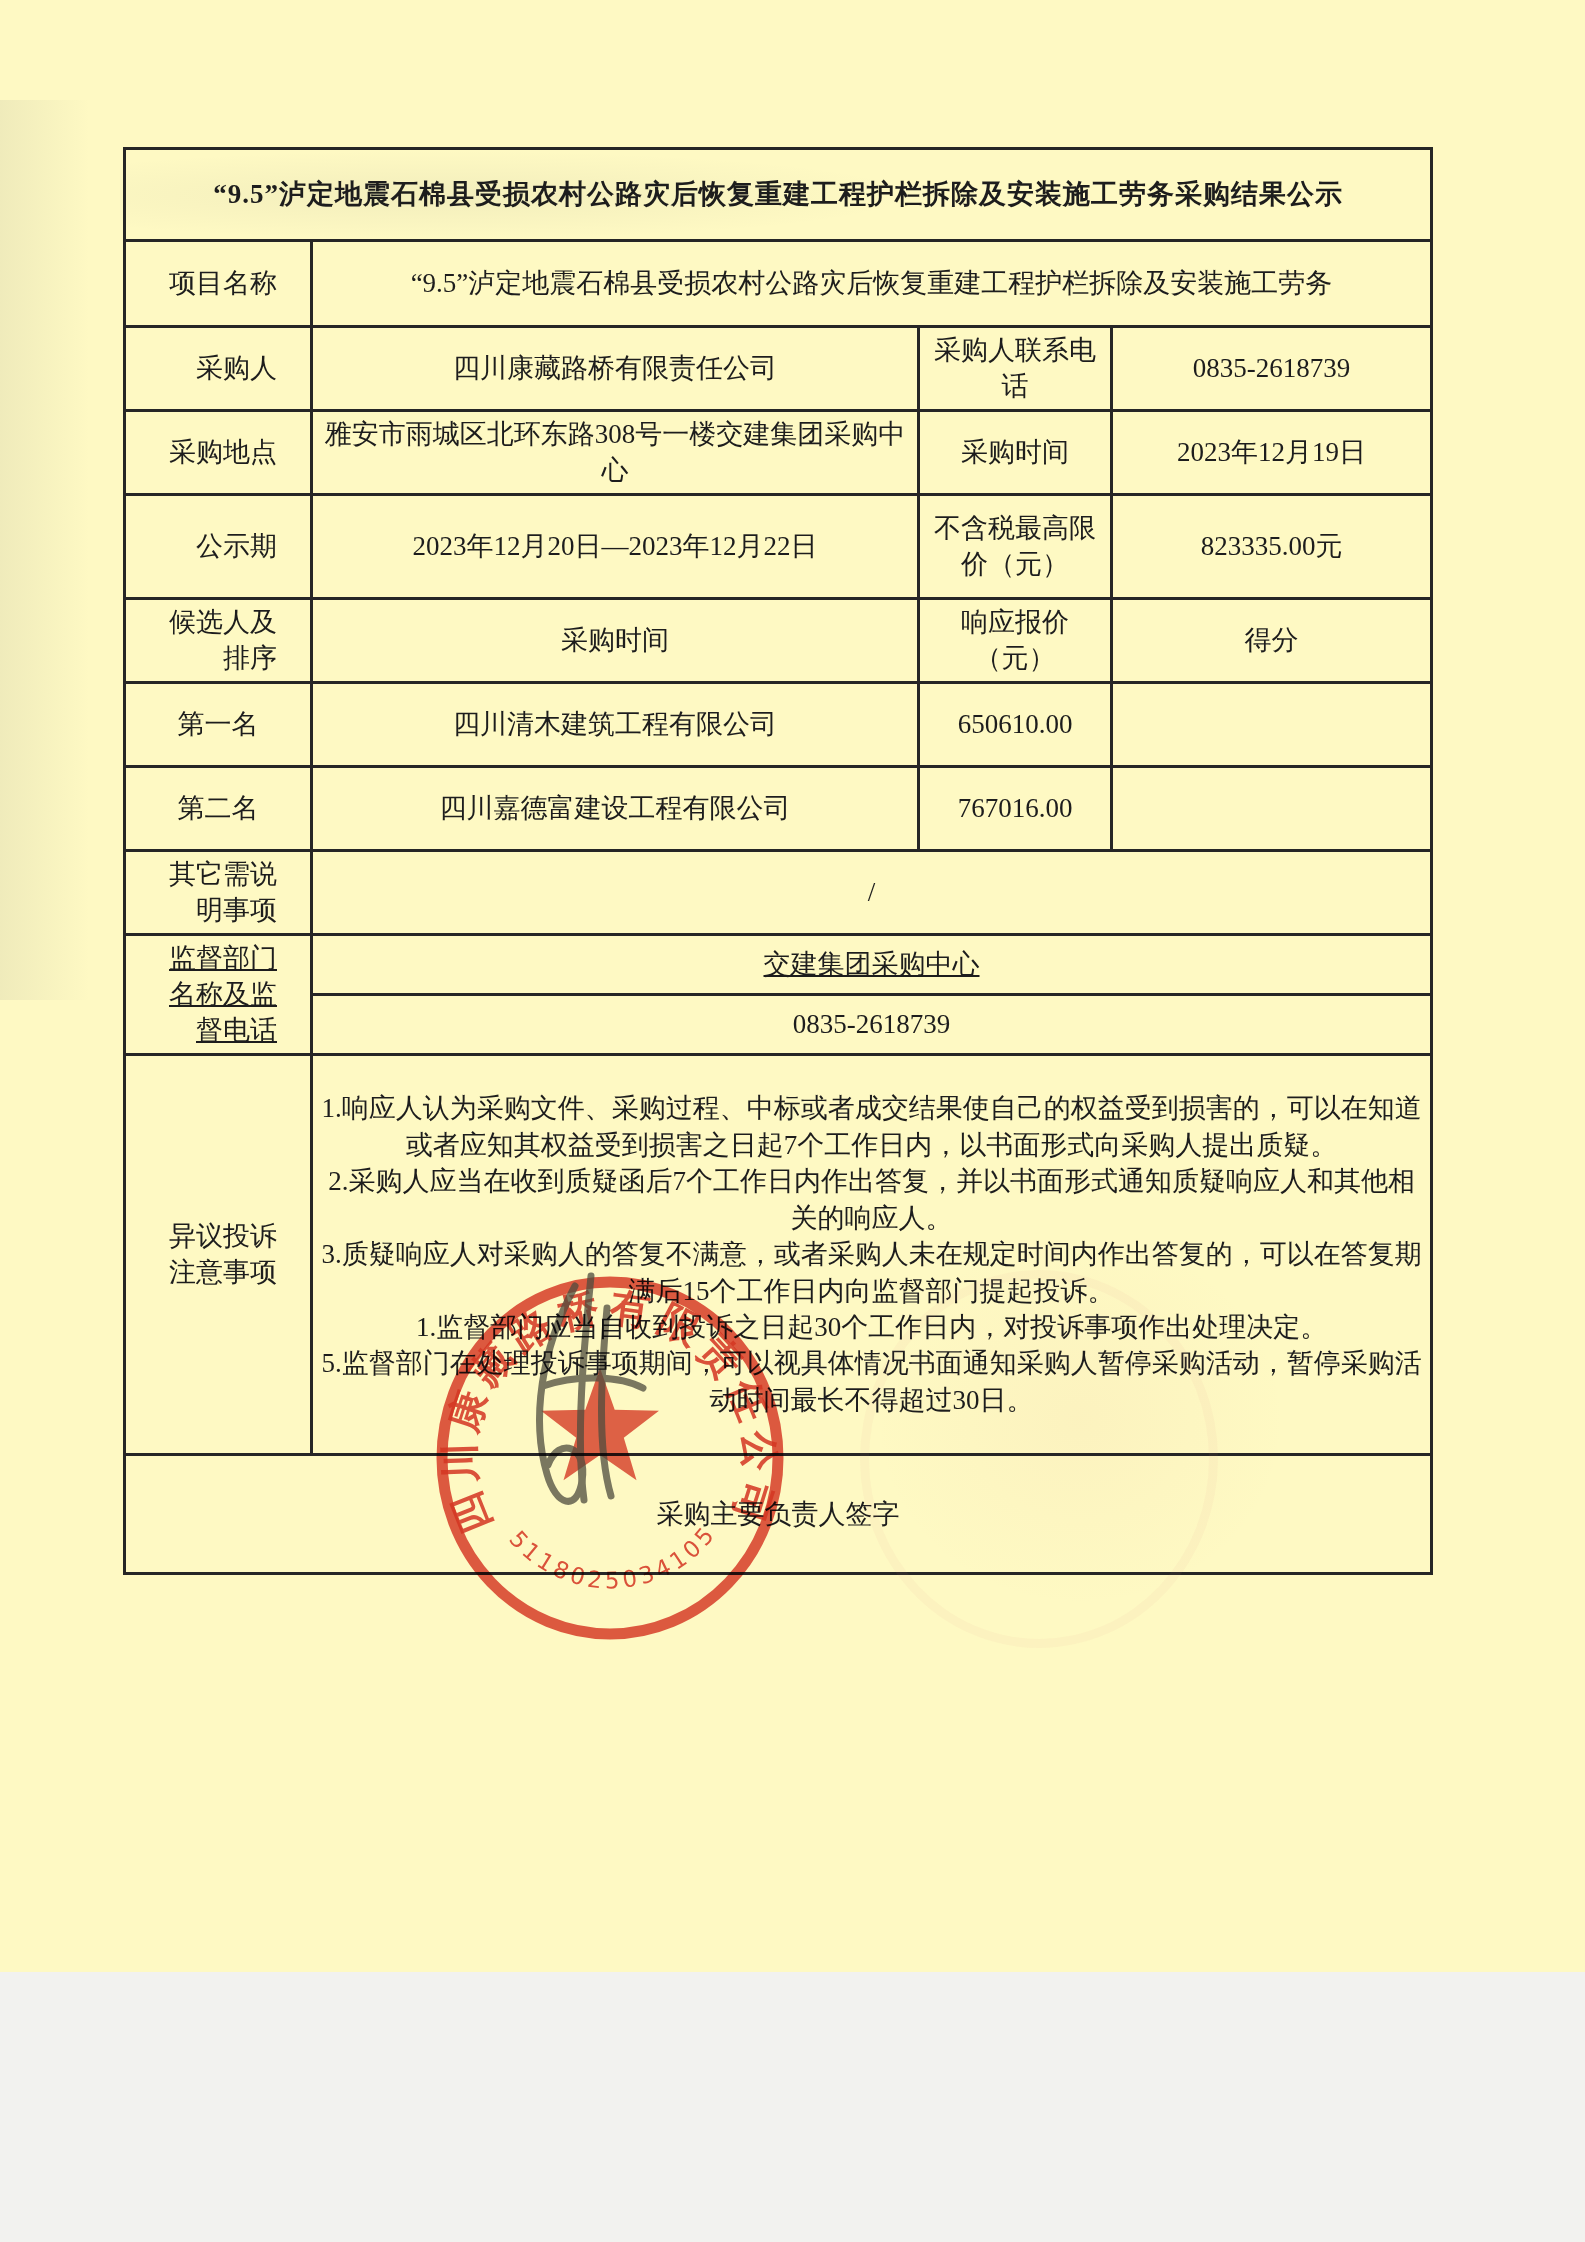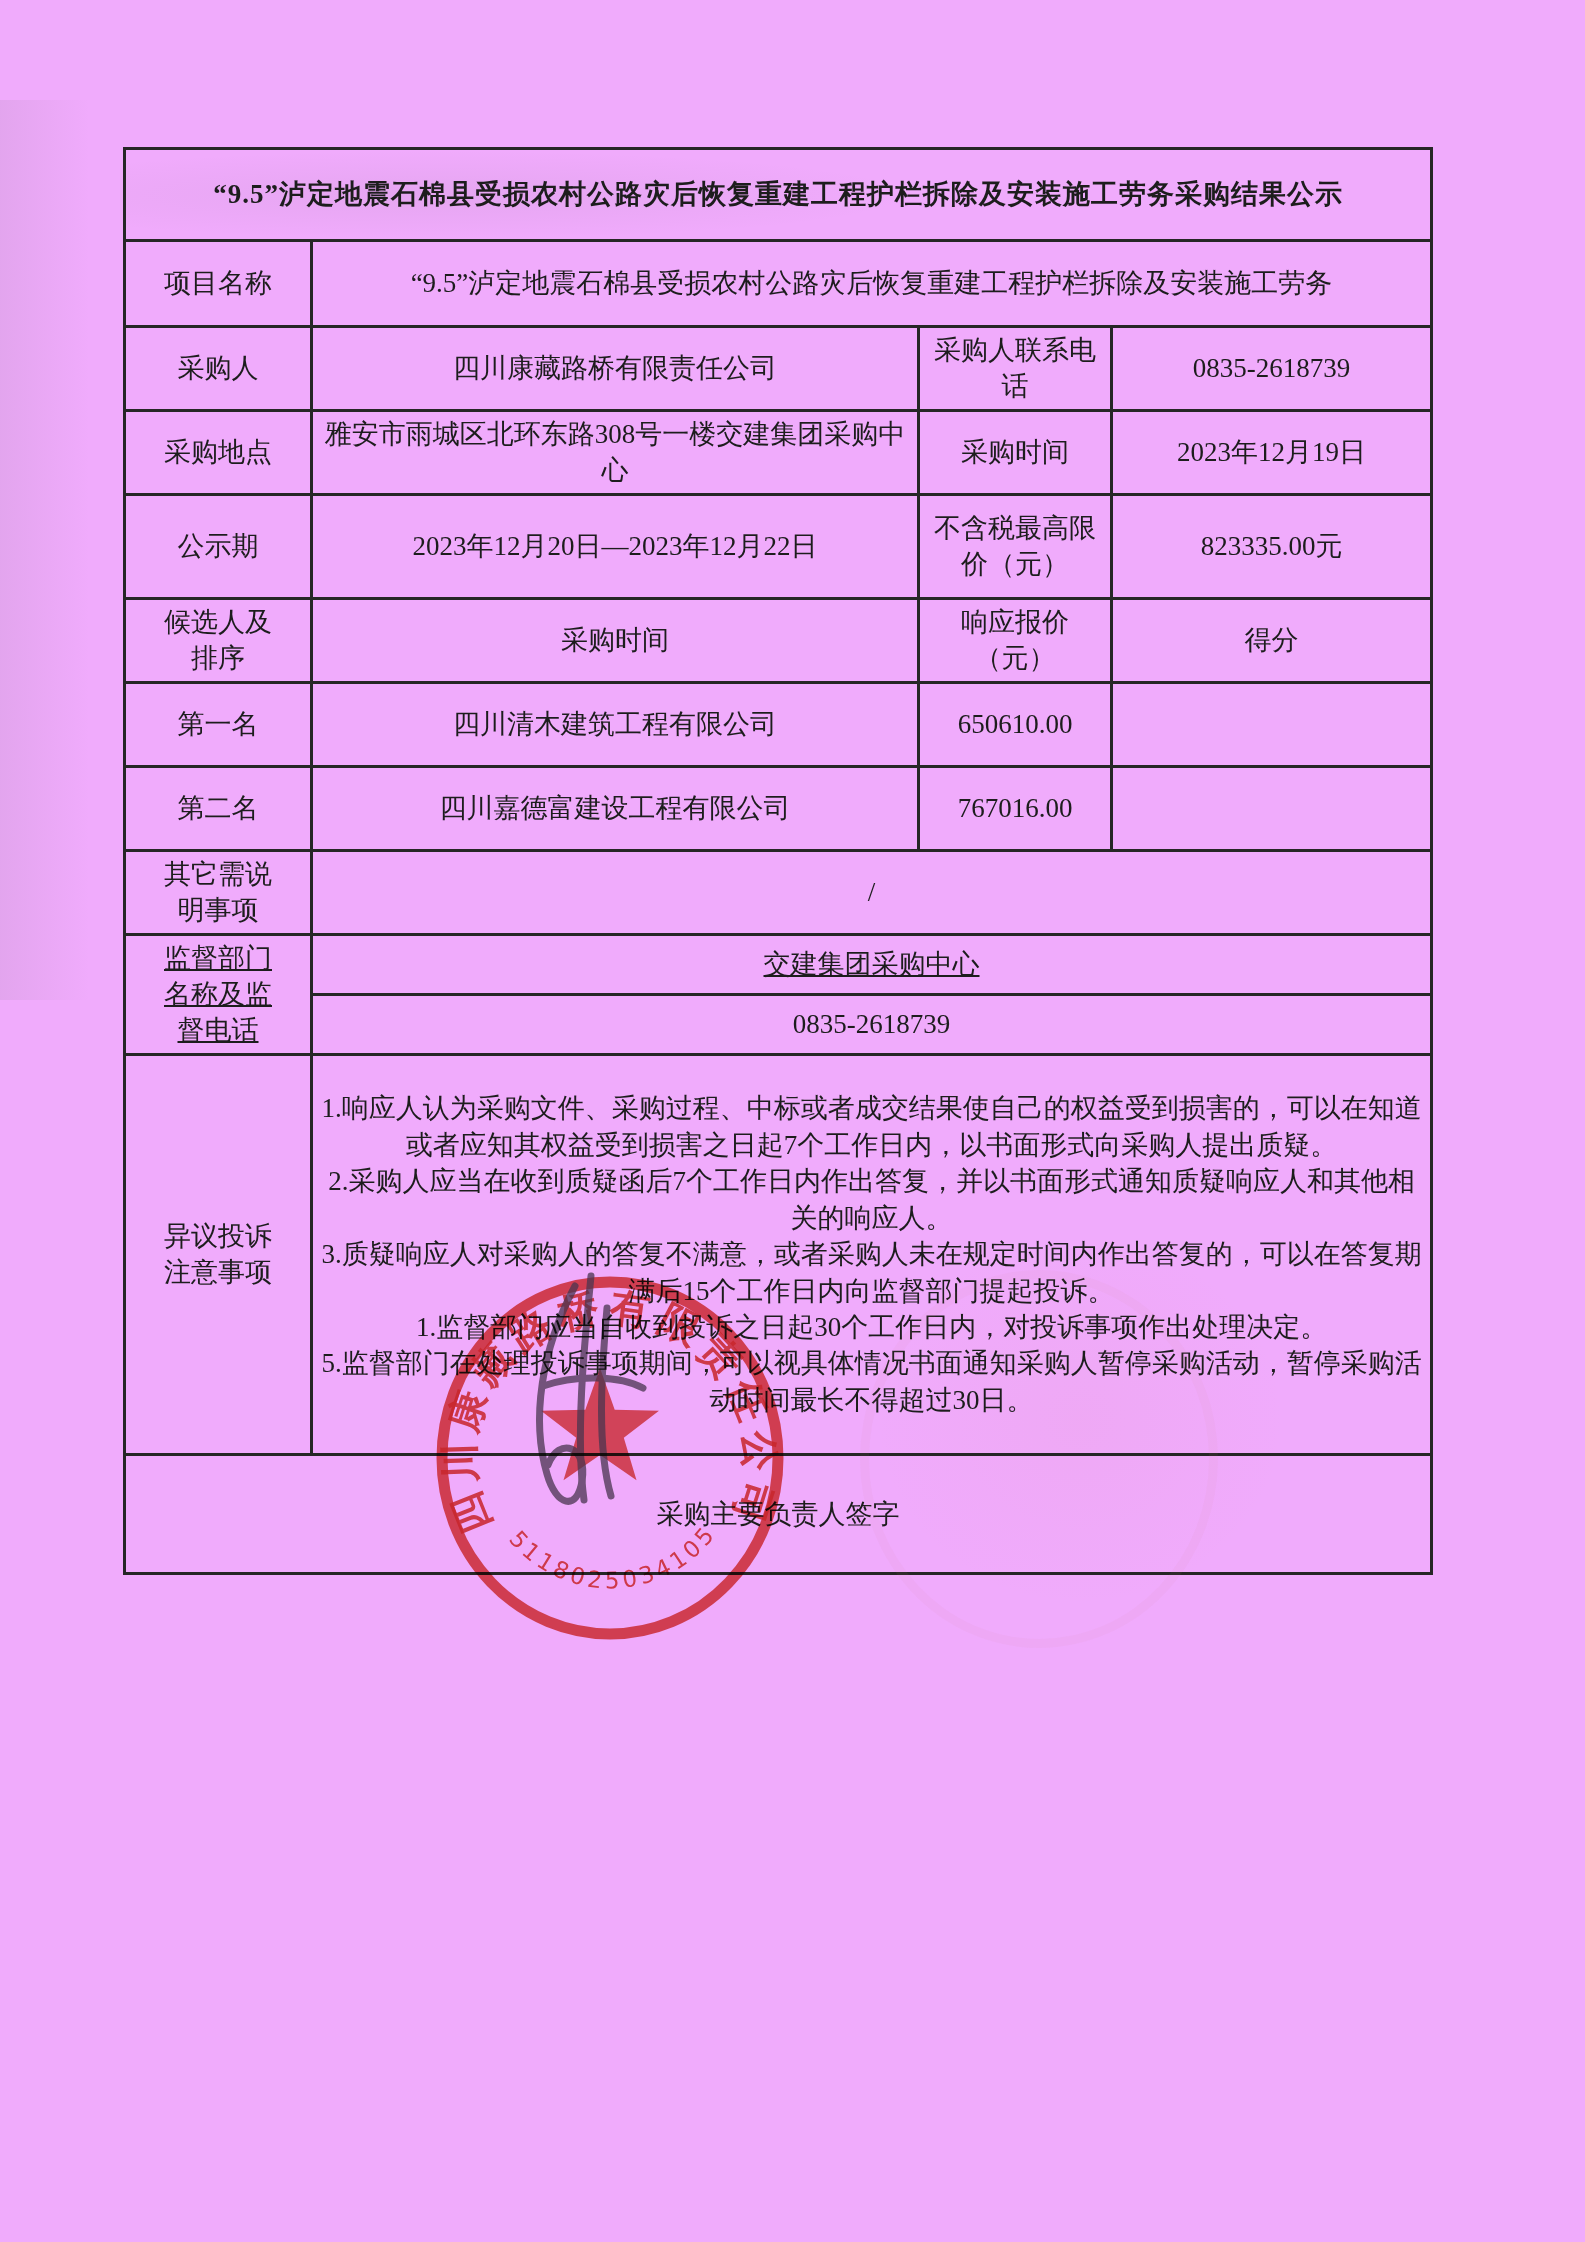--- a/index.html
+++ b/index.html
@@ -4,22 +4,22 @@
 <style>
   html,body{margin:0;padding:0;}
   body{
     width:1585px;height:2242px;
     background:#f2f2ef;
     font-family:"Liberation Serif","DejaVu Serif",serif;
     color:#1d1d1d;
     position:relative;
   }
   .page{
-    position:absolute;left:0;top:0;width:1585px;height:2242px;
-    background:#f0abfc;
+    position:absolute;left:0;top:0;width:1585px;height:1972px;
+    background:#fef9c3;
     overflow:hidden;
   }
   
   .smudge{position:absolute;pointer-events:none;}
   .smudge1{left:0;top:100px;width:90px;height:900px;
     background:linear-gradient(90deg,rgba(110,110,115,.10),rgba(110,110,115,0));}
   .smudge2{left:120px;top:150px;width:800px;height:90px;
     background:radial-gradient(ellipse at 40% 50%,rgba(90,90,95,.07),rgba(90,90,95,0) 70%);}
   .smudge3{left:870px;top:1230px;width:420px;height:380px;border-radius:50%;
     background:radial-gradient(ellipse at 50% 50%,rgba(214,120,110,.05),rgba(214,120,110,0) 70%);}
@@ -40,21 +40,21 @@
     word-break:break-word;
     overflow:hidden;
   }
   .title-cell{
     font-weight:bold;
     font-size:40px;
     line-height:1.18;
     padding:6px 28px;
     letter-spacing:1px;
   }
-  .lblw{width:118px;margin:0 auto;text-align:center;}
+  .lblw{width:118px;margin:0 auto;text-align:right;}
   .lblw6{width:168px;margin:0 auto;}
   td.left{text-align:left;padding-left:14px;}
   td.notice{
     font-size:28px;
     line-height:41px;
     padding:10px 10px 10px 14px;
     vertical-align:middle;
   }
   td.sign{
     font-size:28px;

